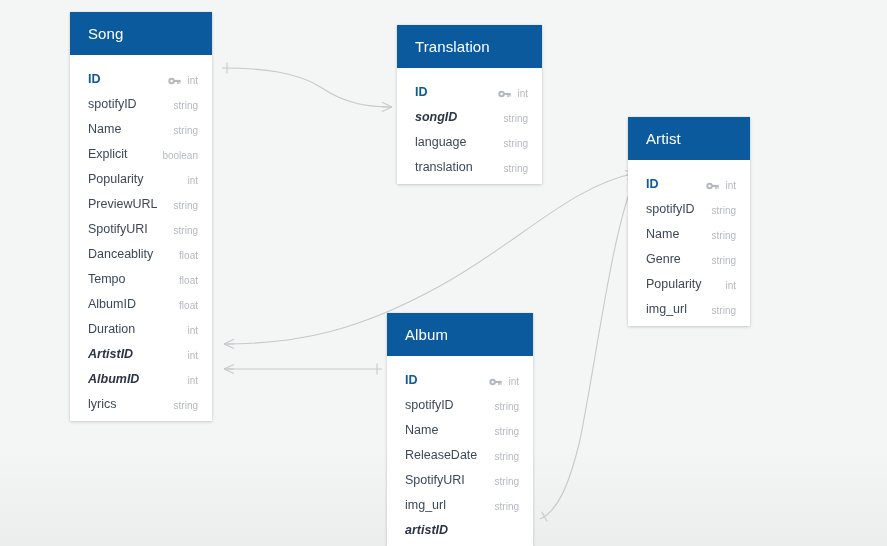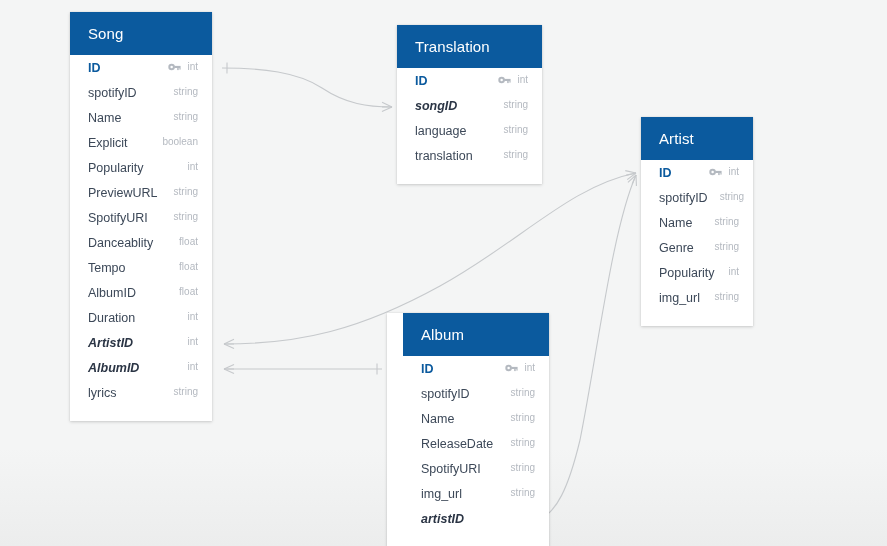--- a/index.html
+++ b/index.html
@@ -44,21 +44,21 @@
     line-height: 1;
     padding: 14px 0 14px 18px;
     letter-spacing: 0.1px;
     font-weight: 400;
   }
   .entity-body {
     padding: 6px 0 10px 0;
   }
   .field-row {
     display: flex;
-    align-items: flex-start;
+    align-items: flex-end;
     height: 25px;
     padding: 0 14px 0 18px;
     box-sizing: border-box;
   }
   .field-name {
     font-size: 12.5px;
     color: #3c4858;
     white-space: nowrap;
     flex: 0 0 auto;
   }
@@ -88,22 +88,22 @@
   .field-type {
     font-size: 10px;
     color: #b4b9c0;
     white-space: nowrap;
     text-align: right;
   }
 
   
   #entity-song      { left: 70px;  top: 12px;  width: 142px; }
   #entity-translation { left: 397px; top: 25px; width: 145px; }
-  #entity-artist    { left: 641px; top: 117px; width: 112px; }
-  #entity-album     { left: 387px; top: 313px; width: 146px; padding-left: 16px; }
+  #entity-artist    { left: 628px; top: 117px; width: 122px; }
+  #entity-album     { left: 387px; top: 313px; width: 146px; }
 </style>
 </head>
 <body>
 
 <div id="canvas">
 
   <svg id="edges" viewBox="0 0 887 546" xmlns="http://www.w3.org/2000/svg">
       <path d="M 222 68 C 262 68 298 72 322 88 C 346 104 368 107 392 107" fill="none" stroke="#c6c9cc" stroke-width="1.1"></path>
       <g fill="none" stroke="#c6c9cc" stroke-width="1.1">
         <line x1="226.97" y1="73.53" x2="227.03" y2="62.53"></line>

